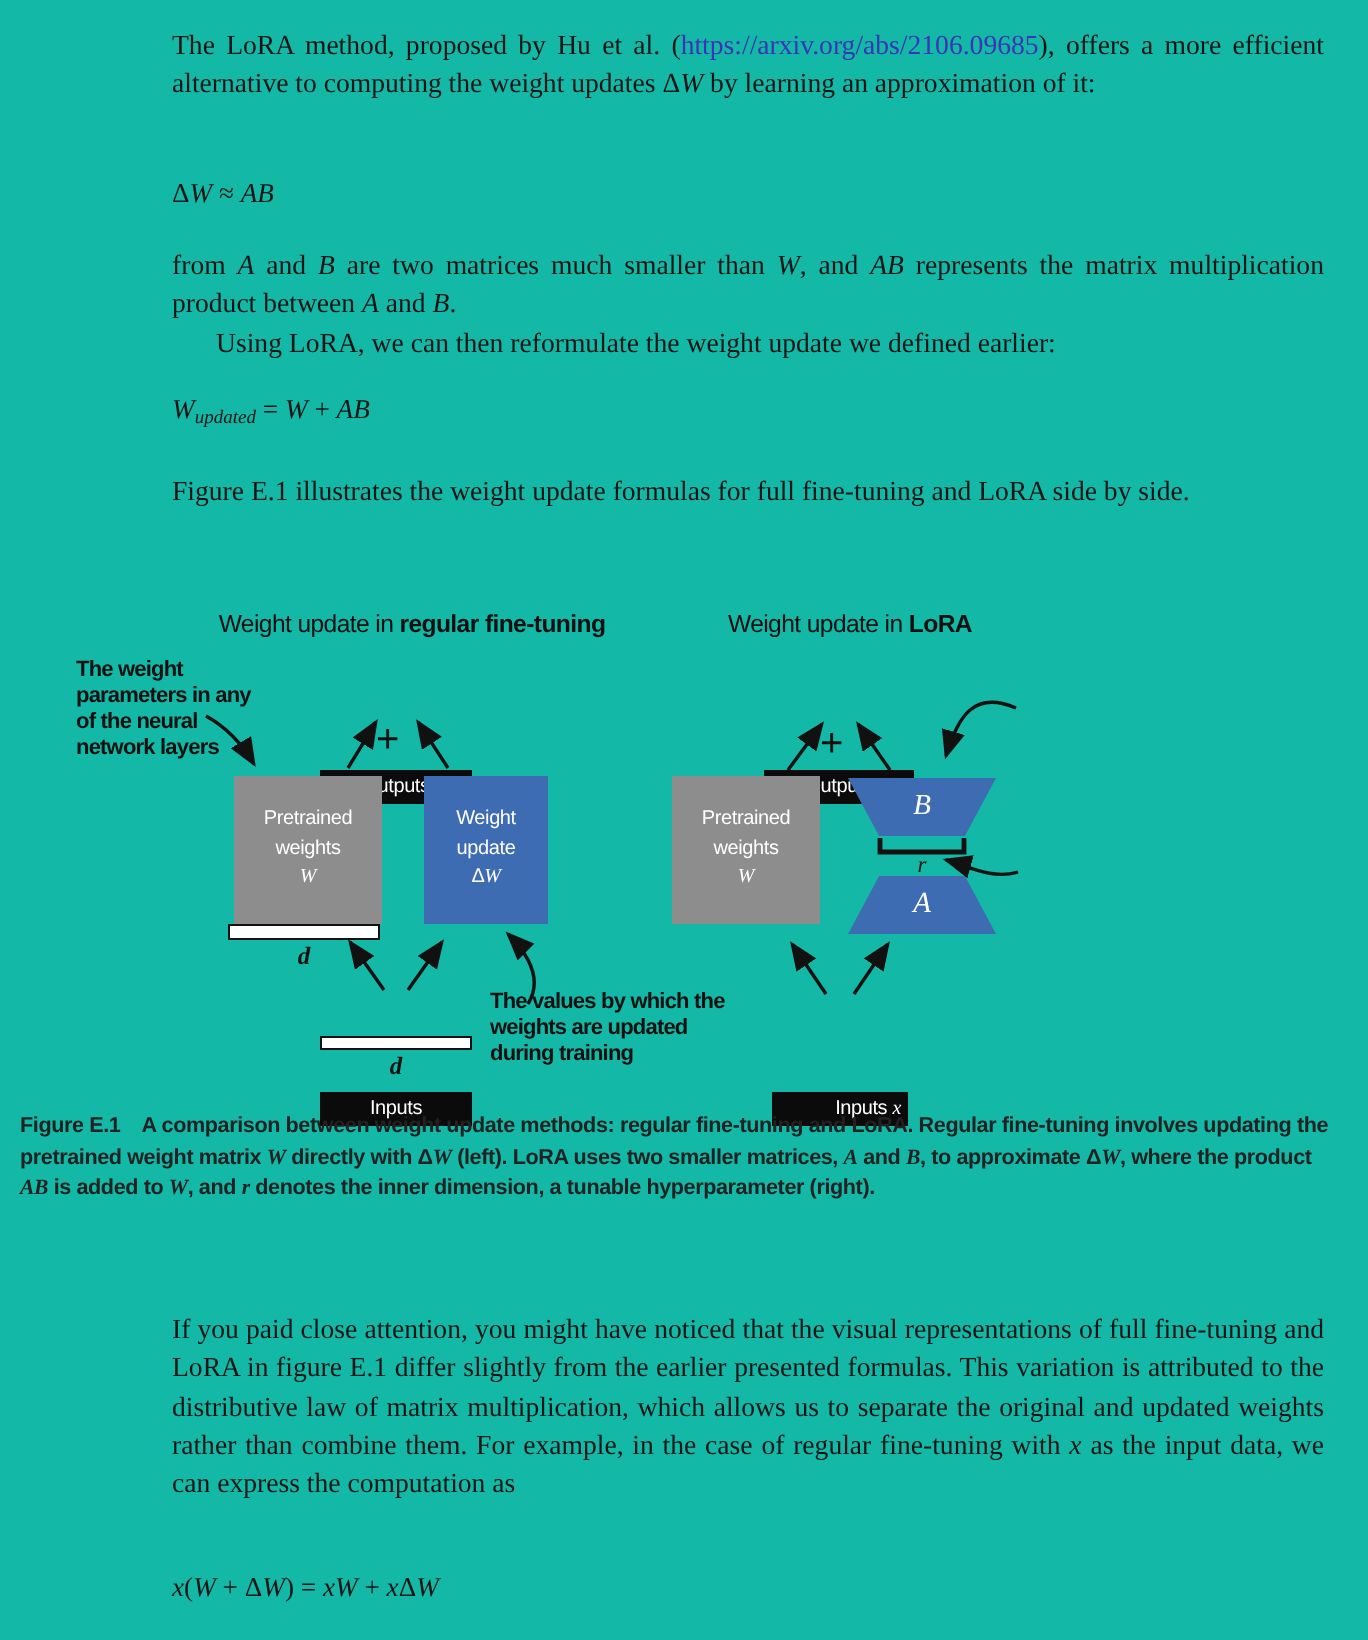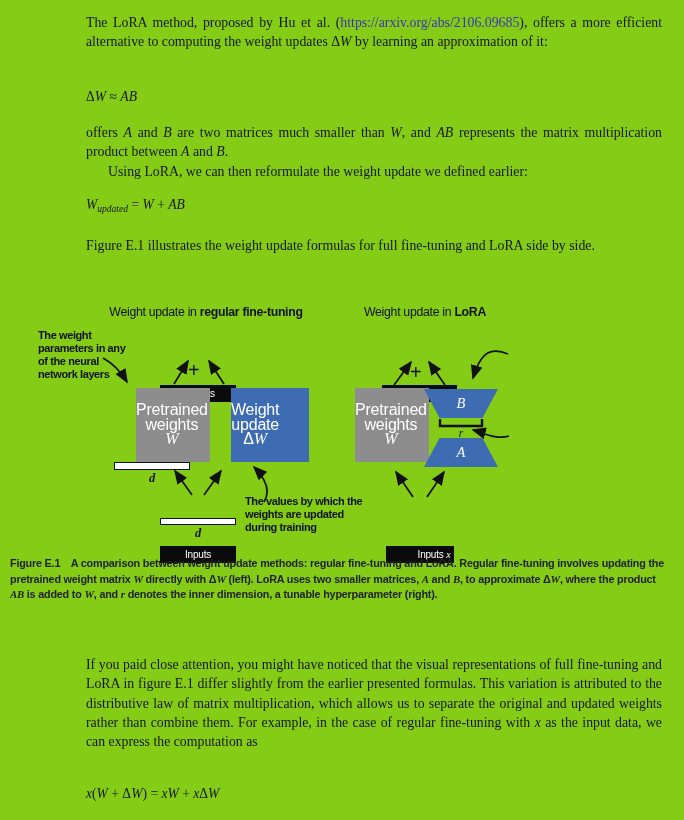--- a/index.html
+++ b/index.html
@@ -8,21 +8,21 @@
     --box-blue: #3e6cb2;
     --link: #3935b5;
     --ink: #161616;
   }
   * { margin: 0; padding: 0; box-sizing: border-box; }
   html, body { background: #ffffff; }
   .page {
     position: relative;
     width: 684px;
     height: 820px;
-    background: #84cc16;
+    background: #14b8a6;
     overflow: hidden;
     font-family: "Liberation Serif", serif;
     color: var(--ink);
   }
   .para {
     position: absolute;
     left: 86px;
     width: 576px;
     font-family: "Liberation Serif", serif;
     font-size: 13.8px;
@@ -71,26 +71,25 @@
     background: var(--box-black);
     color: #fff;
     font-family: "Liberation Sans", sans-serif;
     font-size: 10px;
     letter-spacing: -0.2px;
     display: flex; align-items: center; justify-content: center; margin-top: 46px;
   }
   .matrixbox {
     color: #fff;
     font-family: "Liberation Sans", sans-serif;
-    font-size: 16px;
+    font-size: 10px;
     line-height: 14.5px;
     letter-spacing: -0.2px;
-    display: flex; align-items: center; justify-content: flex-start;
+    display: flex; align-items: center; justify-content: center;
     text-align: center;
-    margin-left: 19px;
   }
   .graybox { background: var(--box-gray); }
   .bluebox { background: var(--box-blue); }
   .trap {
     background: var(--box-blue);
     color: #fff;
     font-family: "Liberation Serif", serif;
     font-style: italic;
     font-size: 14.5px;
     display: flex; align-items: center; justify-content: center;
@@ -129,37 +128,37 @@
   }
   svg.overlay { position: absolute; left: 0; top: 0; pointer-events: none; }
 </style>
 </head>
 <body>
 
 <div class="page">
 
   <div class="para" style="top:13px"><span>The LoRA method, proposed by Hu et al. (</span><span class="link">https://arxiv.org/abs/2106.09685</span><span>), offers a more efficient alternative to computing the weight updates Δ</span><span class="i">W</span><span> by learning an approximation of it:</span></div>
   <div class="formula" style="top:89px"><span>Δ</span><span class="i">W</span><span> ≈ </span><span class="i">AB</span></div>
-  <div class="para" style="top:123px"><span>offers </span><span class="i">A</span><span> and </span><span class="i">B</span><span> are two matrices much smaller than </span><span class="i">W</span><span>, and </span><span class="i">AB</span><span> represents the matrix multiplication product between </span><span class="i">A</span><span> and </span><span class="i">B</span><span>.</span></div>
+  <div class="para" style="top:123px"><span>from </span><span class="i">A</span><span> and </span><span class="i">B</span><span> are two matrices much smaller than </span><span class="i">W</span><span>, and </span><span class="i">AB</span><span> represents the matrix multiplication product between </span><span class="i">A</span><span> and </span><span class="i">B</span><span>.</span></div>
   <div class="para indented" style="top:161.5px"><span>Using LoRA, we can then reformulate the weight update we defined earlier:</span></div>
   <div class="formula" style="top:197px"><span class="i">W</span><span class="sub">updated</span><span> = </span><span class="i">W</span><span> + </span><span class="i">AB</span></div>
   <div class="para" style="top:236px"><span>Figure E.1 illustrates the weight update formulas for full fine-tuning and LoRA side by side.</span></div>
 
   <div class="figure">
 
     <div class="fig-abs fig-title" style="left:96px; top:9px; width:220px;"><span>Weight update in </span><span class="b">regular fine-tuning</span></div>
     <div class="fig-abs fig-ann" style="left:38px; top:33px; width:118px;"><span>The weight</span><br><span>parameters in any</span><br><span>of the neural</span><br><span>network layers</span></div>
 
     <div class="fig-abs fig-title" style="left:340px; top:9px; width:170px;"><span>Weight update in </span><span class="b">LoRA</span></div>
     <div class="fig-abs blackbox" style="left:160px; top:43px; width:76px; height:17px;">Outputs</div>
     <div class="fig-abs plus" style="left:188px; top:63px;">+</div>
     <div class="fig-abs matrixbox graybox" style="left:117px; top:92px; width:74px; height:74px;">
         <span><span>Pretrained</span><br><span>weights</span><br><span class="i">W</span></span>
       </div>
-    <div class="fig-abs matrixbox bluebox" style="left:212px; top:92px; width:78px; height:74px;">
+    <div class="fig-abs matrixbox bluebox" style="left:212px; top:92px; width:62px; height:74px;">
         <span><span>Weight</span><br><span>update</span><br><span>Δ</span><span class="i">W</span></span>
       </div>
     <div class="fig-abs dim-bracket" style="left:114px; top:166px; width:76px; height:8px;"></div>
     <div class="fig-abs dim-label" style="left:114px; top:175px; width:76px;">d</div>
     <div class="fig-abs blackbox" style="left:160px; top:204px; width:76px; height:17px;">
         <span><span>Inputs</span></span>
       </div>
     <div class="fig-abs dim-bracket" style="left:160px; top:222px; width:76px; height:7px;"></div>
     <div class="fig-abs dim-label" style="left:160px; top:230px; width:76px;">d</div>
     <div class="fig-abs fig-ann" style="left:245px; top:199px; width:130px;"><span>The values by which the</span><br><span>weights are updated</span><br><span>during training</span></div>

